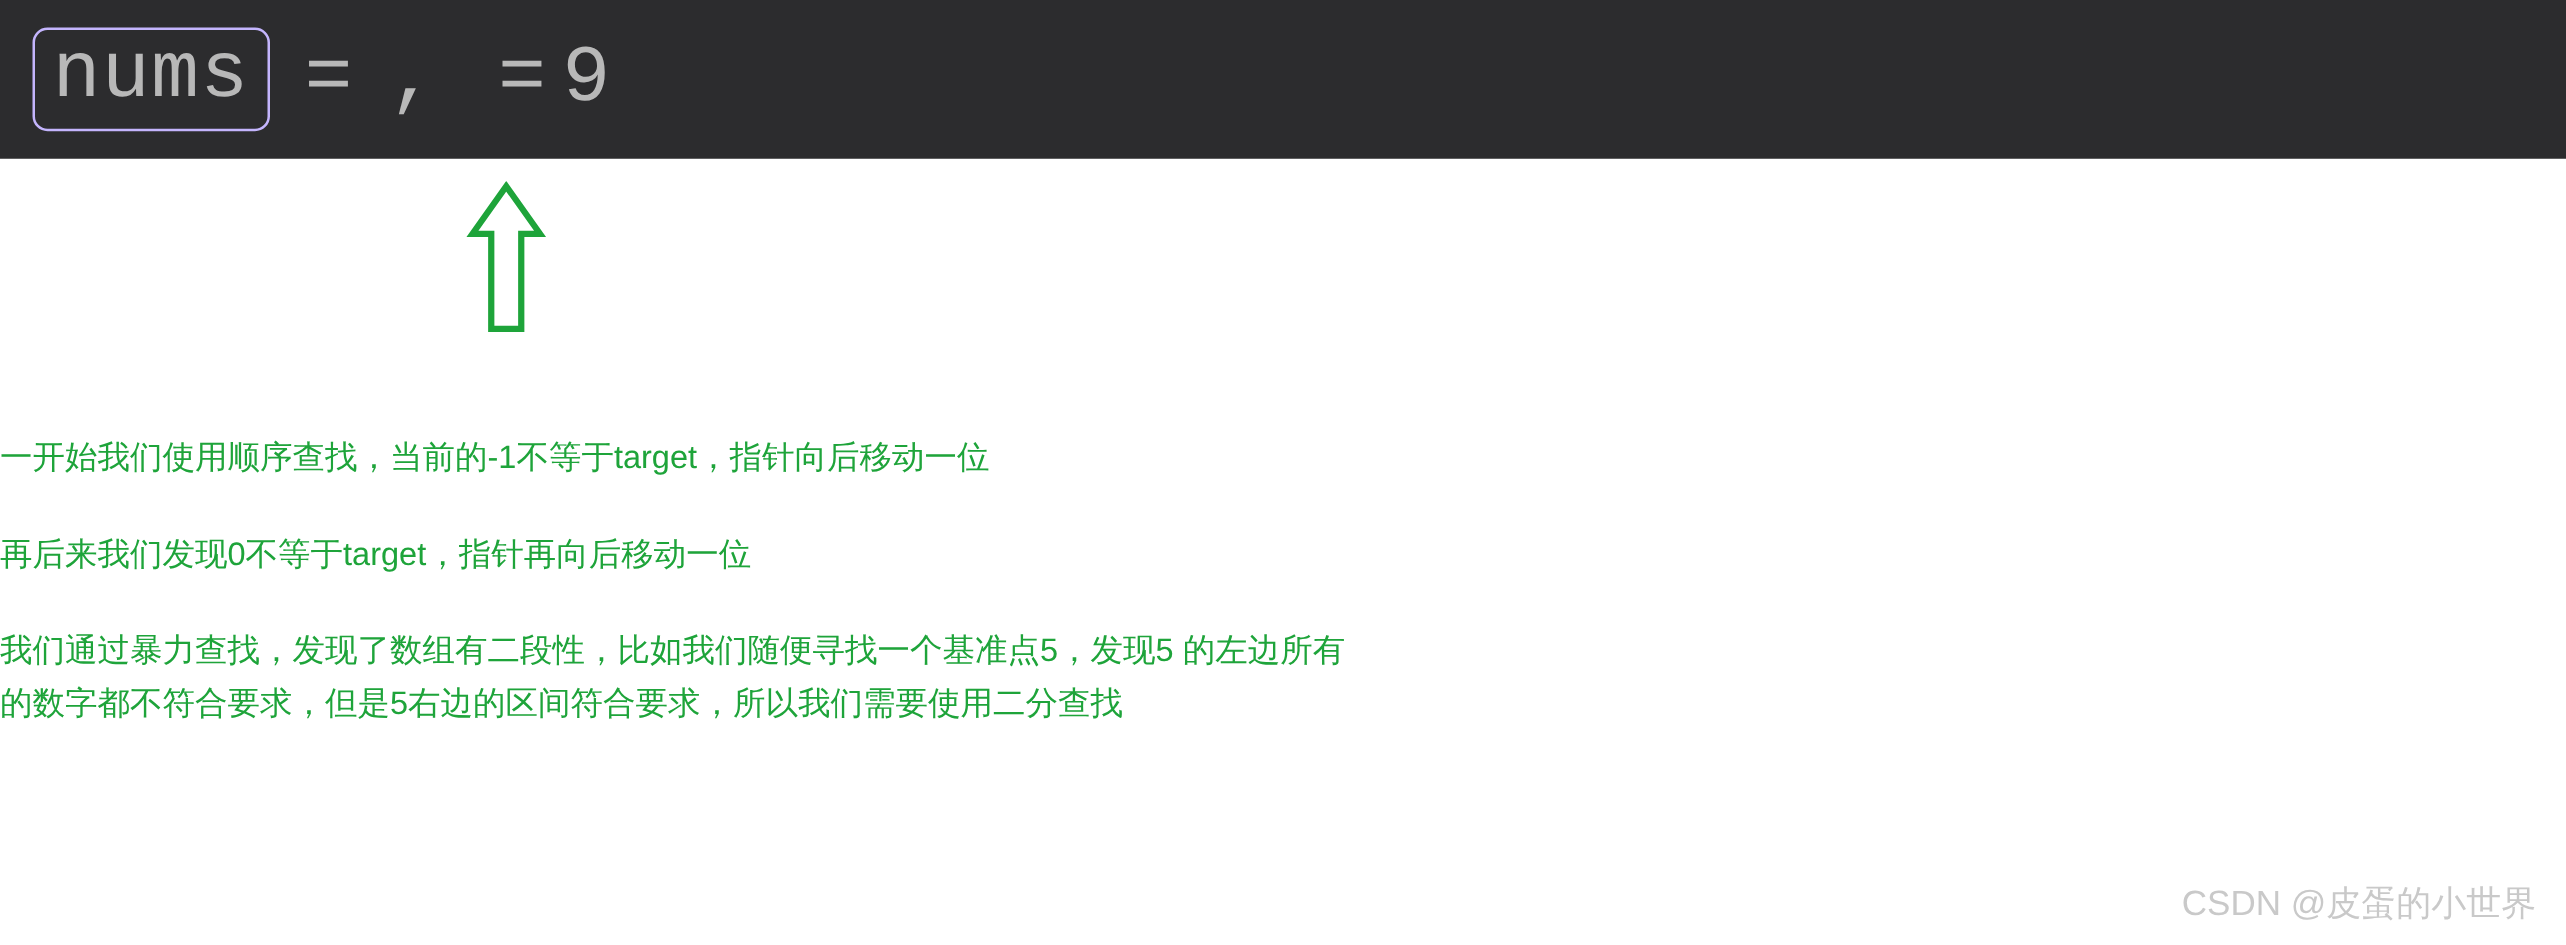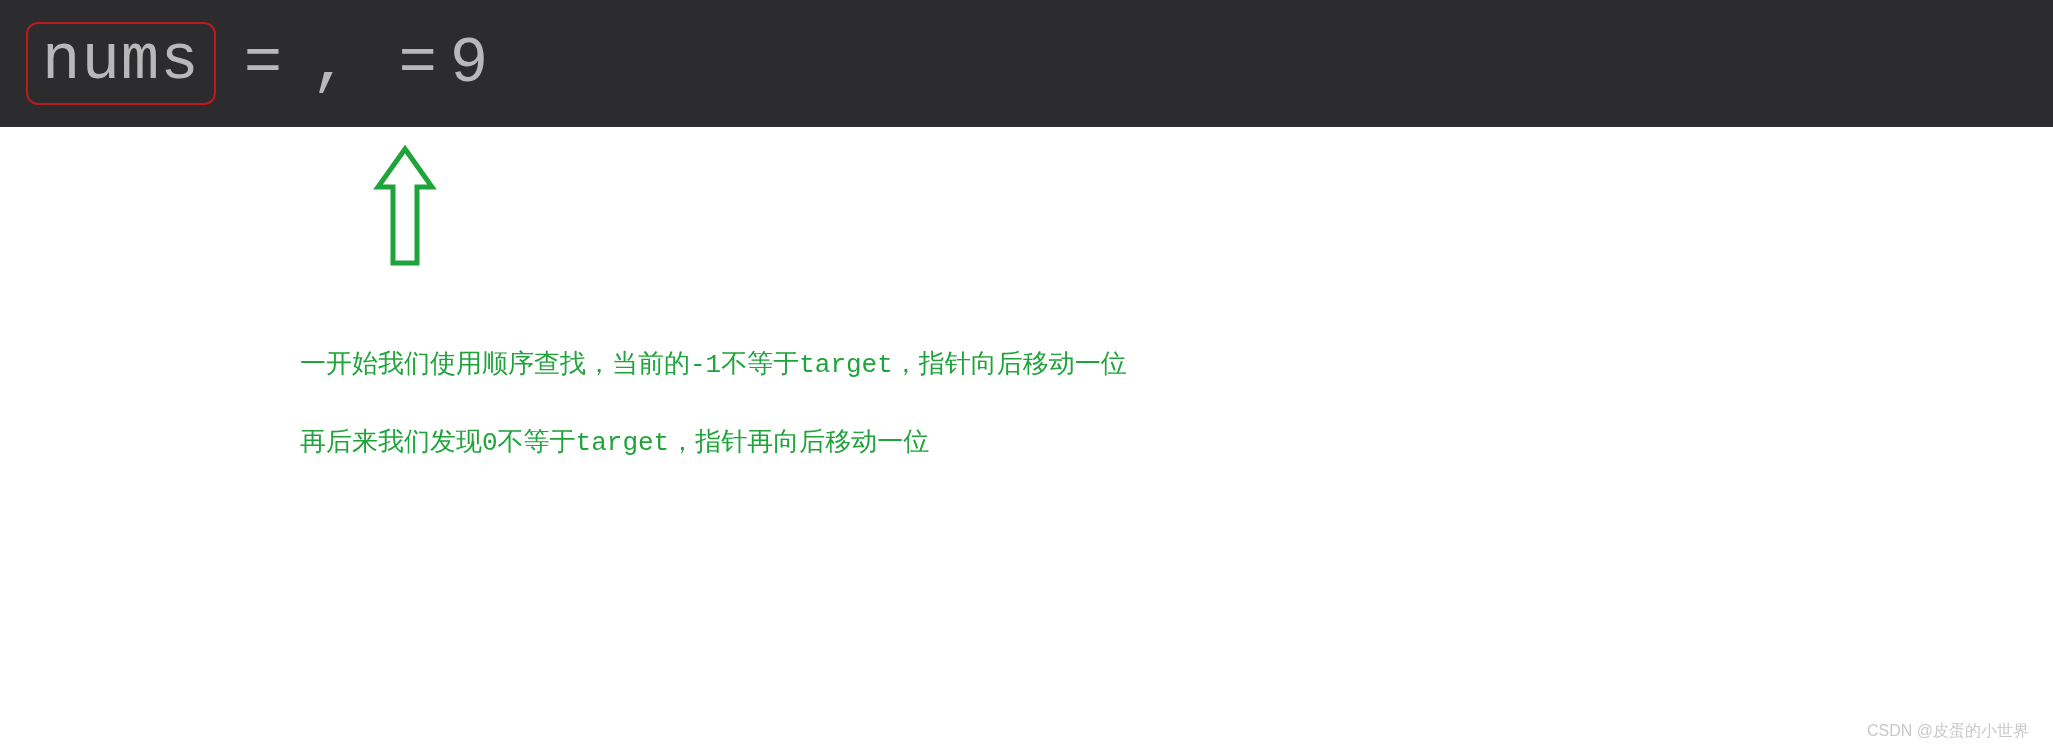--- a/index.html
+++ b/index.html
@@ -14,56 +14,54 @@
     padding: 22px 26px;
     display: flex;
     align-items: center;
     font-family: "Consolas", "Menlo", "Courier New", monospace;
     font-size: 64px;
     color: #b8b8b8;
     letter-spacing: 1px;
     font-weight: 500;
   }
   .code-box {
-    border: 2px solid #b91c1c;
+    border: 2px solid #c4b5fd;
     border-radius: 12px;
     padding: 4px 14px 8px 14px;
     color: #b8b8b8;
     display: inline-block;
     line-height: 1.05;
   }
   .code-plain { color: #b8b8b8; }
   .sp { display: inline-block; }
   .arrow-holder {
     position: relative;
     height: 140px;
     margin-top: 18px;
   }
   .arrow-svg {
     position: absolute;
     left: 370px;
     top: 0;
   }
   .explain-block {
-    margin-left: 300px;
     margin-top: 60px;
     color: #1ea43a;
     font-size: 26px;
     line-height: 1.6;
     max-width: 1100px;
-    font-family: Liberation Mono, monospace;
   }
   .explain-line { margin-bottom: 36px; }
   .explain-line.last { margin-bottom: 0; }
   .watermark {
     position: absolute;
     right: 24px;
     bottom: 14px;
     color: #c9c9c9;
-    font-size: 16px;
+    font-size: 28px;
     font-family: "Microsoft YaHei", Arial, sans-serif;
   }
   .page-wrap { position: relative; min-height: 756px; }
 </style>
 </head>
 <body>
 
 <div class="page-wrap">
 
   <div class="code-bar">
@@ -81,17 +79,18 @@
 
   <div class="arrow-holder">
     <svg class="arrow-svg" width="70" height="130" viewBox="0 0 70 130">
       <path d="M35 4 L62 42 L47 42 L47 118 L23 118 L23 42 L8 42 Z" fill="none" stroke="#1ea43a" stroke-width="5" stroke-linejoin="miter"></path>
     </svg>
   </div>
 
   <div class="explain-block">
     <div class="explain-line">一开始我们使用顺序查找，当前的-1不等于target，指针向后移动一位</div>
     <div class="explain-line">再后来我们发现0不等于target，指针再向后移动一位</div>
+    <div class="explain-line last">我们通过暴力查找，发现了数组有二段性，比如我们随便寻找一个基准点5，发现5 的左边所有的数字都不符合要求，但是5右边的区间符合要求，所以我们需要使用二分查找</div>
   </div>
 
   <div class="watermark">CSDN @皮蛋的小世界</div>
 
 </div>
 
 </body></html>

